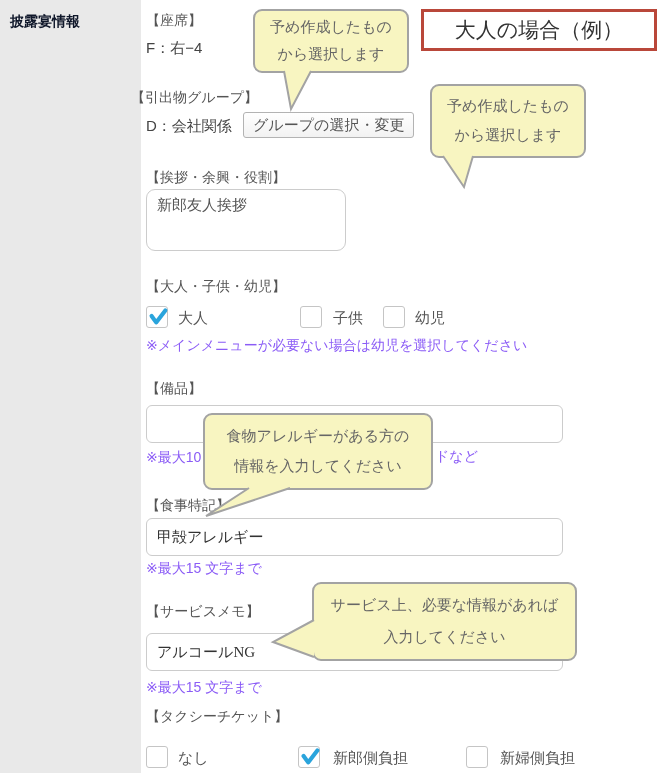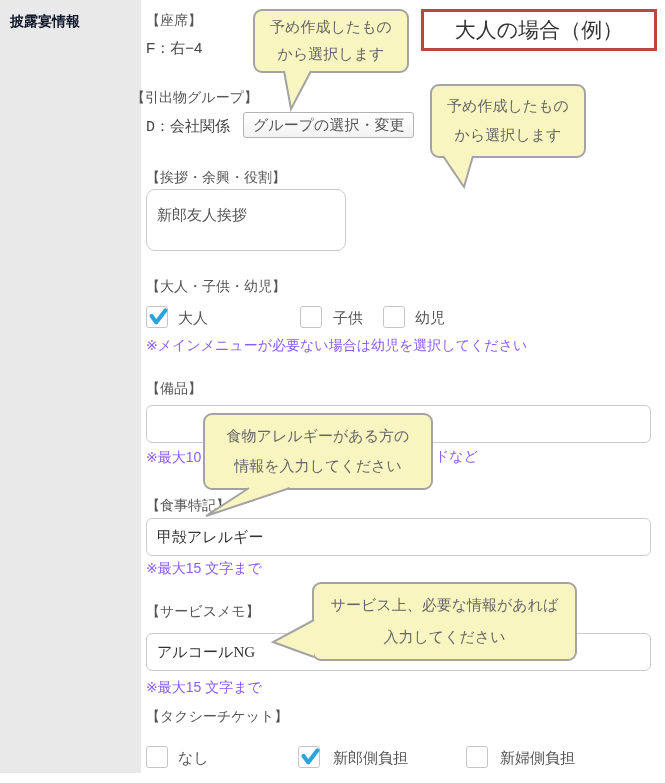--- a/index.html
+++ b/index.html
@@ -14,25 +14,25 @@
   .example-box{left:421px;top:9px;width:230px;height:36px;border:3px solid #b9473a;
                background:#fff;display:flex;align-items:center;justify-content:center;
                font-size:21px;color:#333;z-index:1;}
   .bubble{background:#f8f5c1;border:2px solid #a3a3a3;border-radius:9px;z-index:2;
           display:flex;flex-direction:column;justify-content:space-evenly;
           text-align:center;color:#666;font-size:15px;box-sizing:border-box;}
   .tail-layer{left:0;top:0;width:665px;height:783px;z-index:3;pointer-events:none;}
   .btn{position:absolute;font-family:inherit;font-size:15px;color:#555;
        background:linear-gradient(#ffffff,#f2f2f2);border:1px solid #b3b3b3;
        border-radius:3px;height:26px;line-height:24px;padding:0 9px;cursor:pointer;}
-  .field-input{position:absolute;height:38px;width:505px;border:1px solid #ccc;border-radius:6px;
+  .field-input{position:absolute;height:38px;width:417px;border:1px solid #ccc;border-radius:6px;
         background:#fff;font-size:15px;color:#333;padding:0 10px;box-sizing:border-box;
         font-family:"Liberation Serif","DejaVu Serif",serif;z-index:1;}
   .field-textarea{position:absolute;width:200px;height:62px;border:1px solid #ccc;border-radius:9px;
-        background:#fff;font-size:15px;color:#555;padding:16px 10px;box-sizing:border-box;
+        background:#fff;font-size:15px;color:#555;padding:6px 10px;box-sizing:border-box;
         font-family:"Liberation Sans","DejaVu Sans",sans-serif;resize:none;z-index:1;}
   .checkbox{position:absolute;width:22px;height:22px;background:#fff;border:1px solid #c5c5c5;
         border-radius:3px;box-sizing:border-box;cursor:pointer;}
   .checkbox svg{display:none;position:absolute;left:0px;top:-2px;width:22px;height:22px;}
   .checkbox.checked svg{display:block;}
   .cblabel{font-size:15px;color:#555;}
 </style>
 </head>
 <body>
 
@@ -45,21 +45,21 @@
   <div class="abs sec-value" style="left:146px;top:39px;">F：右−4</div>
 
   <div class="abs example-box">大人の場合（例）</div>
 
   <div class="abs bubble" style="left:253px;top:9px;width:156px;height:64px;">
     <div>予め作成したもの</div>
     <div>から選択します</div>
   </div>
 
   <div class="abs sec-label" style="left:131px;top:89px;">【引出物グループ】</div>
-  <div class="abs sec-value" style="left:146px;top:117px;font-family:Liberation Mono, monospace;">D：会社関係</div>
+  <div class="abs sec-value" style="left:146px;top:117px;">D：会社関係</div>
   <button class="btn" style="left:243px;top:112px;">グループの選択・変更</button>
 
   <div class="abs bubble" style="left:430px;top:84px;width:156px;height:74px;">
     <div>予め作成したもの</div>
     <div>から選択します</div>
   </div>
 
   <div class="abs sec-label" style="left:146px;top:169px;">【挨拶・余興・役割】</div>
   <textarea class="field-textarea" style="left: 146px; top: 189px;">新郎友人挨拶</textarea>
 

